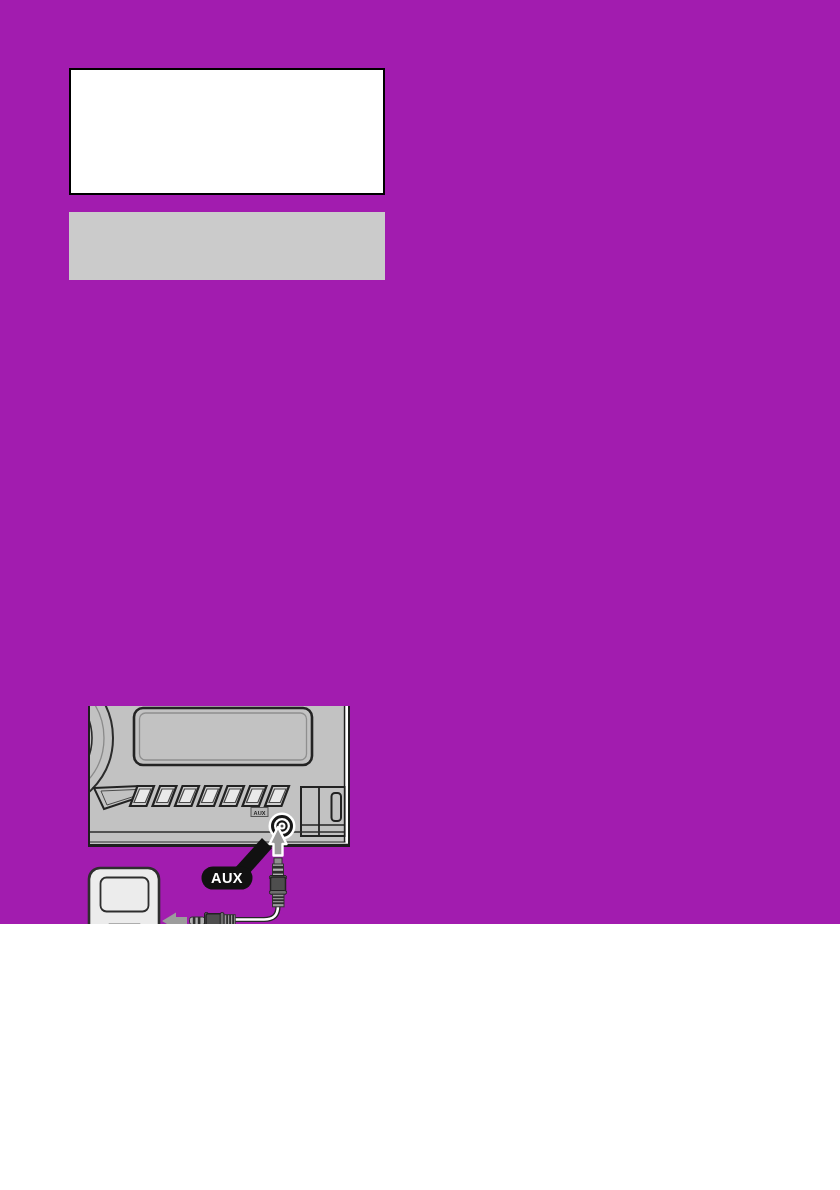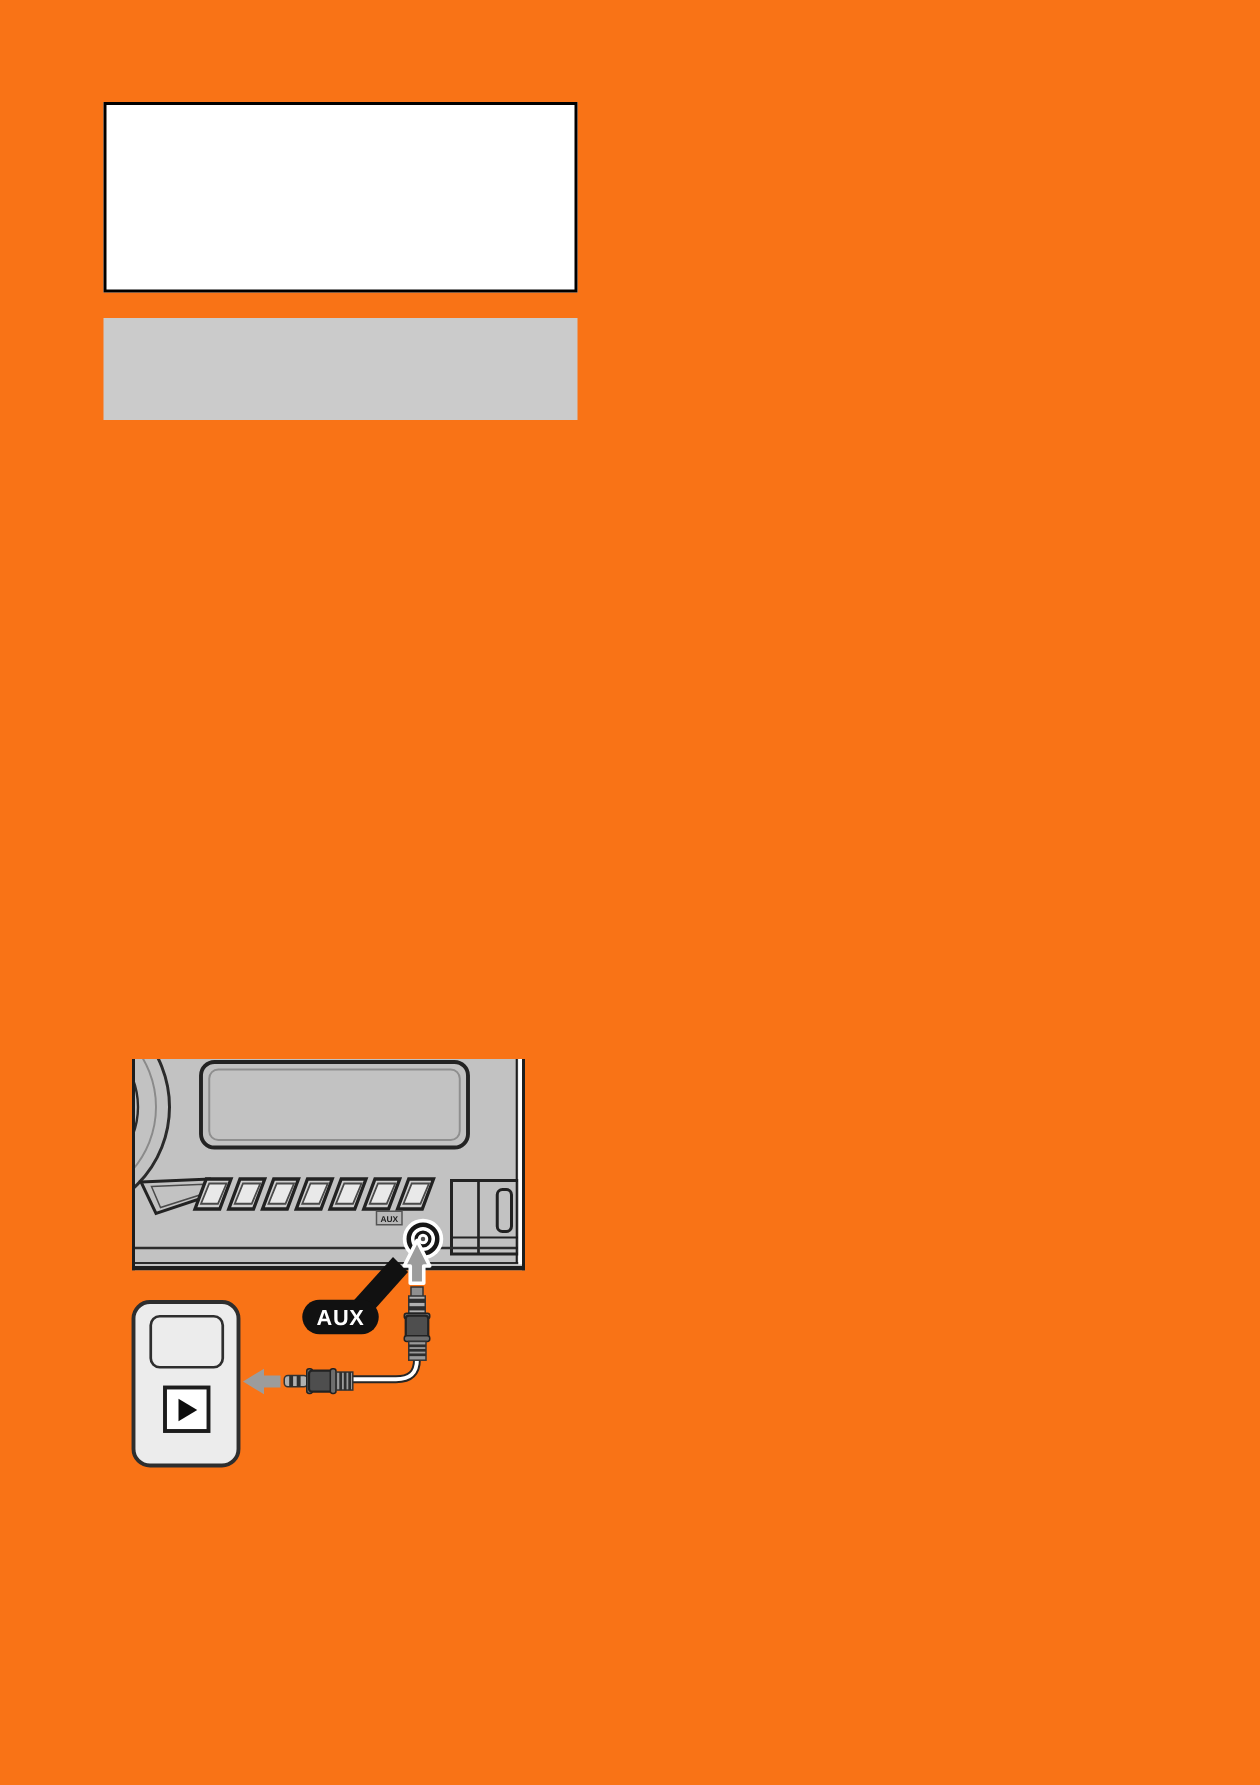--- a/index.html
+++ b/index.html
@@ -1,16 +1,16 @@
 <!DOCTYPE html>
 <html><head>
 <meta charset="utf-8">
 <style>
   html,body{margin:0;padding:0;background:#ffffff;}
-  #page{position:relative;width:840px;height:1190px;background:#f97316;overflow:hidden;
+  #page{position:relative;width:840px;height:924px;background:#a21caf;overflow:hidden;
         font-family:"Liberation Sans", sans-serif;}
   .outlined-box{position:absolute;left:69px;top:68px;width:312px;height:123px;
         border:2px solid #000;background:#fff;}
   .gray-box{position:absolute;left:69px;top:212px;width:316px;height:68px;background:#cbcbcb;}
   .diagram-svg{position:absolute;left:55px;top:694px;width:330px;height:300px;}
   text.aux-big{font-family:"Liberation Sans",sans-serif;font-weight:bold;font-size:14.5px;
         fill:#fff;letter-spacing:.4px;}
   text.aux-tiny{font-family:"Liberation Sans",sans-serif;font-weight:bold;font-size:5.6px;fill:#222;}
 </style>
 </head>

